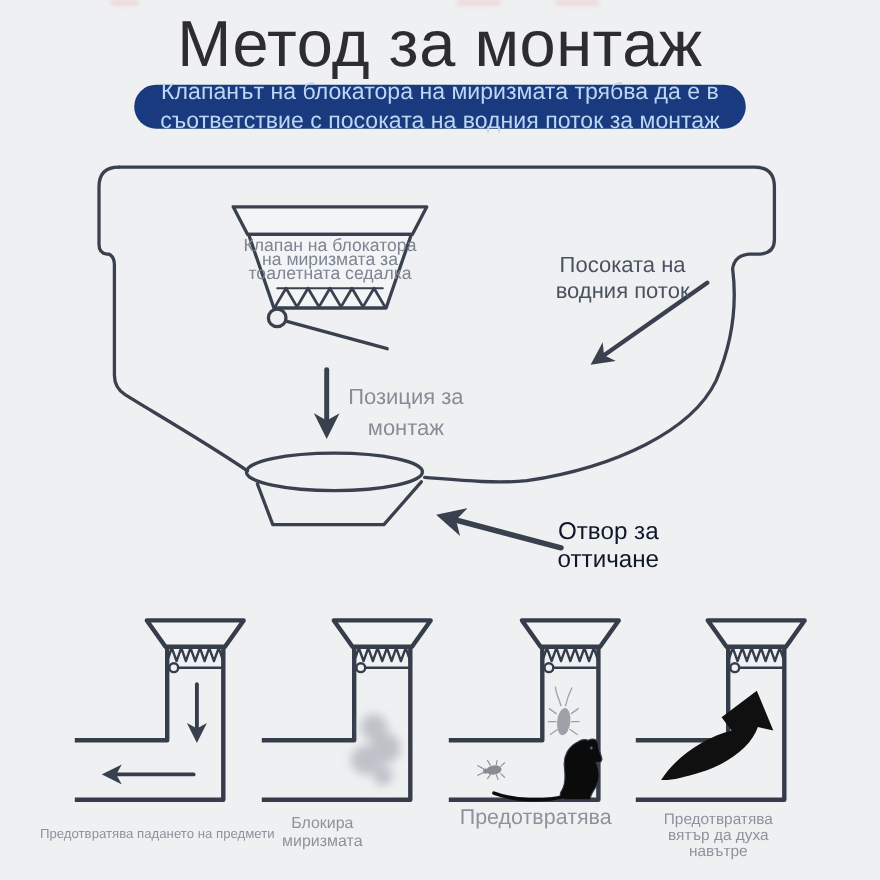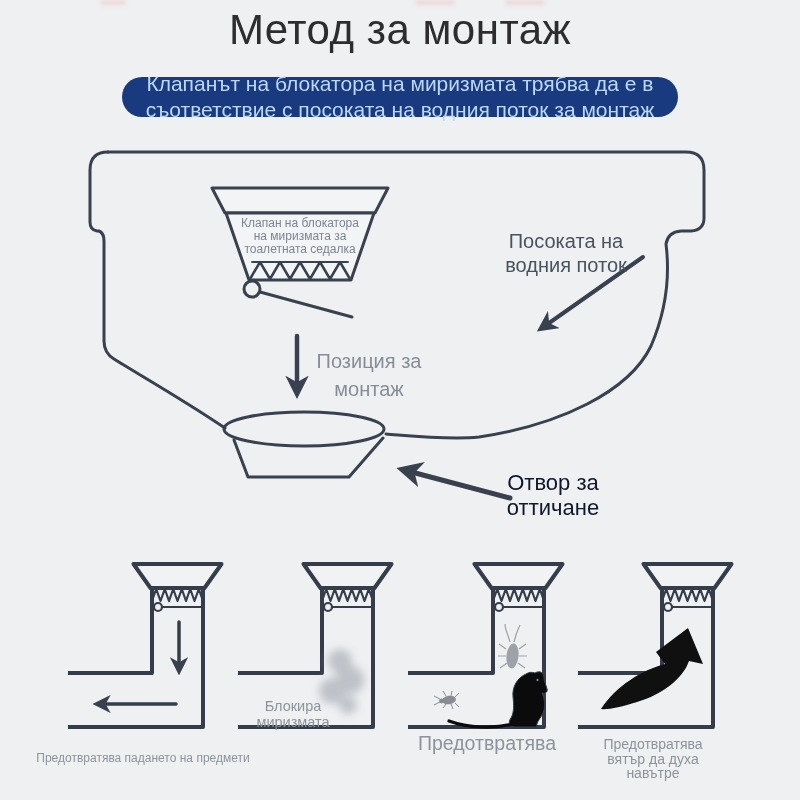--- a/index.html
+++ b/index.html
@@ -7,39 +7,39 @@
     position:relative;width:800px;height:800px;overflow:hidden;
     background:#eff0f2;
     font-family:"Liberation Sans","DejaVu Sans",sans-serif;
   }
   .smudge{position:absolute;top:0;height:5px;background:#e9b9b6;opacity:.45;filter:blur(2px);border-radius:3px;}
   .s1{left:100px;width:26px;}
   .s2{left:415px;width:40px;}
   .s3{left:505px;width:40px;}
   .title{
     position:absolute;left:0;right:0;top:6px;text-align:center;
-    font-size:42px;letter-spacing:.5px;color:#2d2d30;
+    font-size:59px;letter-spacing:.5px;color:#2d2d30;
   }
   .banner{
     position:absolute;left:122px;top:77px;width:556px;height:40px;
     background:#1a3a80;border-radius:29px;
     display:flex;flex-direction:column;justify-content:center;align-items:center;
     color:#bdd7f2;font-size:21px;line-height:26px;text-align:center;
   }
   .art{position:absolute;left:0;top:0;width:800px;height:800px;}
   .lbl{position:absolute;transform:translateX(-50%);text-align:center;white-space:nowrap;}
   .lbl span{display:block;}
-  .valve-lbl{left:300px;top:217px;font-size:12px;line-height:13px;color:#7d8492;}
+  .valve-lbl{left:300px;top:217px;font-size:16px;line-height:13px;color:#7d8492;}
   .flow-lbl{left:566px;top:229px;font-size:20px;line-height:24px;color:#49525f;}
   .pos-lbl{left:369px;top:347px;font-size:20px;line-height:28px;color:#878d96;}
   .drain-lbl{left:553px;top:470px;font-size:22px;line-height:25px;color:#0f172a;}
   .cap{position:absolute;transform:translateX(-50%);text-align:center;white-space:nowrap;color:#8d939c;}
   .cap span{display:block;}
   .cap1{left:143px;top:751px;font-size:12px;line-height:15px;}
-  .cap2{left:293px;top:699px;font-size:14.5px;line-height:15.5px;}
+  .cap2{left:293px;top:742px;font-size:14.5px;line-height:15.5px;}
   .cap3{left:487px;top:734px;font-size:19.5px;line-height:19px;}
   .cap4{left:653px;top:737px;font-size:14px;line-height:14.5px;}
 </style>
 </head>
 <body>
 
 <div class="page">
 
   <div class="smudge s1"></div>
   <div class="smudge s2"></div>

